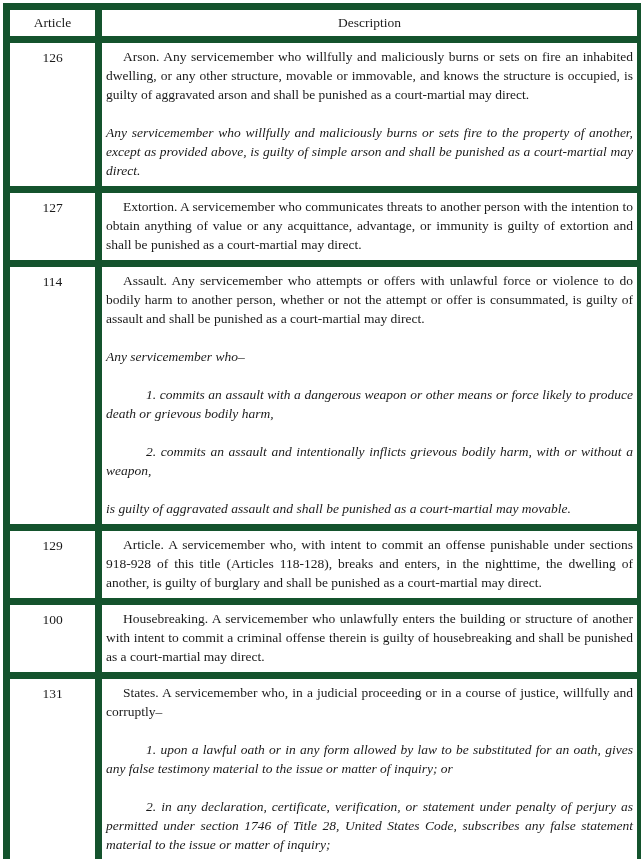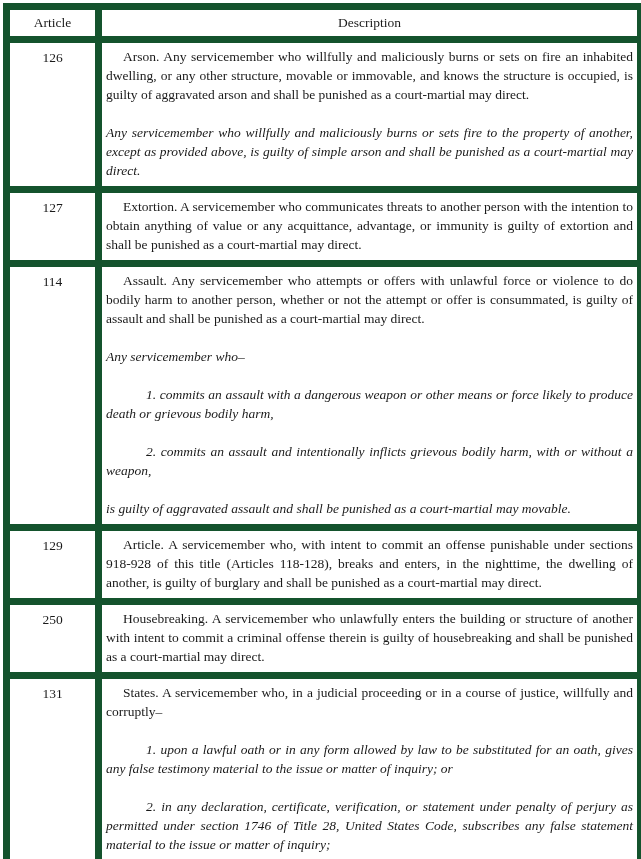--- a/index.html
+++ b/index.html
@@ -110,21 +110,21 @@
           <p class="para">is guilty of aggravated assault and shall be punished as a court-martial may movable.</p>
         </td>
       </tr>
       <tr>
         <td class="article-cell">129</td>
         <td class="desc-cell">
           <p class="para"><b>Article.</b> A servicemember who, with intent to commit an offense punishable under sections 918-928 of this title (Articles 118-128), breaks and enters, in the nighttime, the dwelling of another, is guilty of burglary and shall be punished as a court-martial may direct.</p>
         </td>
       </tr>
       <tr>
-        <td class="article-cell">250</td>
+        <td class="article-cell">100</td>
         <td class="desc-cell">
           <p class="para"><b>Housebreaking.</b> A servicemember who unlawfully enters the building or structure of another with intent to commit a criminal offense therein is guilty of housebreaking and shall be punished as a court-martial may direct.</p>
         </td>
       </tr>
       <tr>
         <td class="article-cell">131</td>
         <td class="desc-cell">
           <p class="para"><b>States.</b> A servicemember who, in a judicial proceeding or in a course of justice, willfully and corruptly–</p>
           <p class="para indent">1. upon a lawful oath or in any form allowed by law to be substituted for an oath, gives any false testimony material to the issue or matter of inquiry; or</p>
           <p class="para indent">2. in any declaration, certificate, verification, or statement under penalty of perjury as permitted under section 1746 of Title 28, United States Code, subscribes any false statement material to the issue or matter of inquiry;</p>

